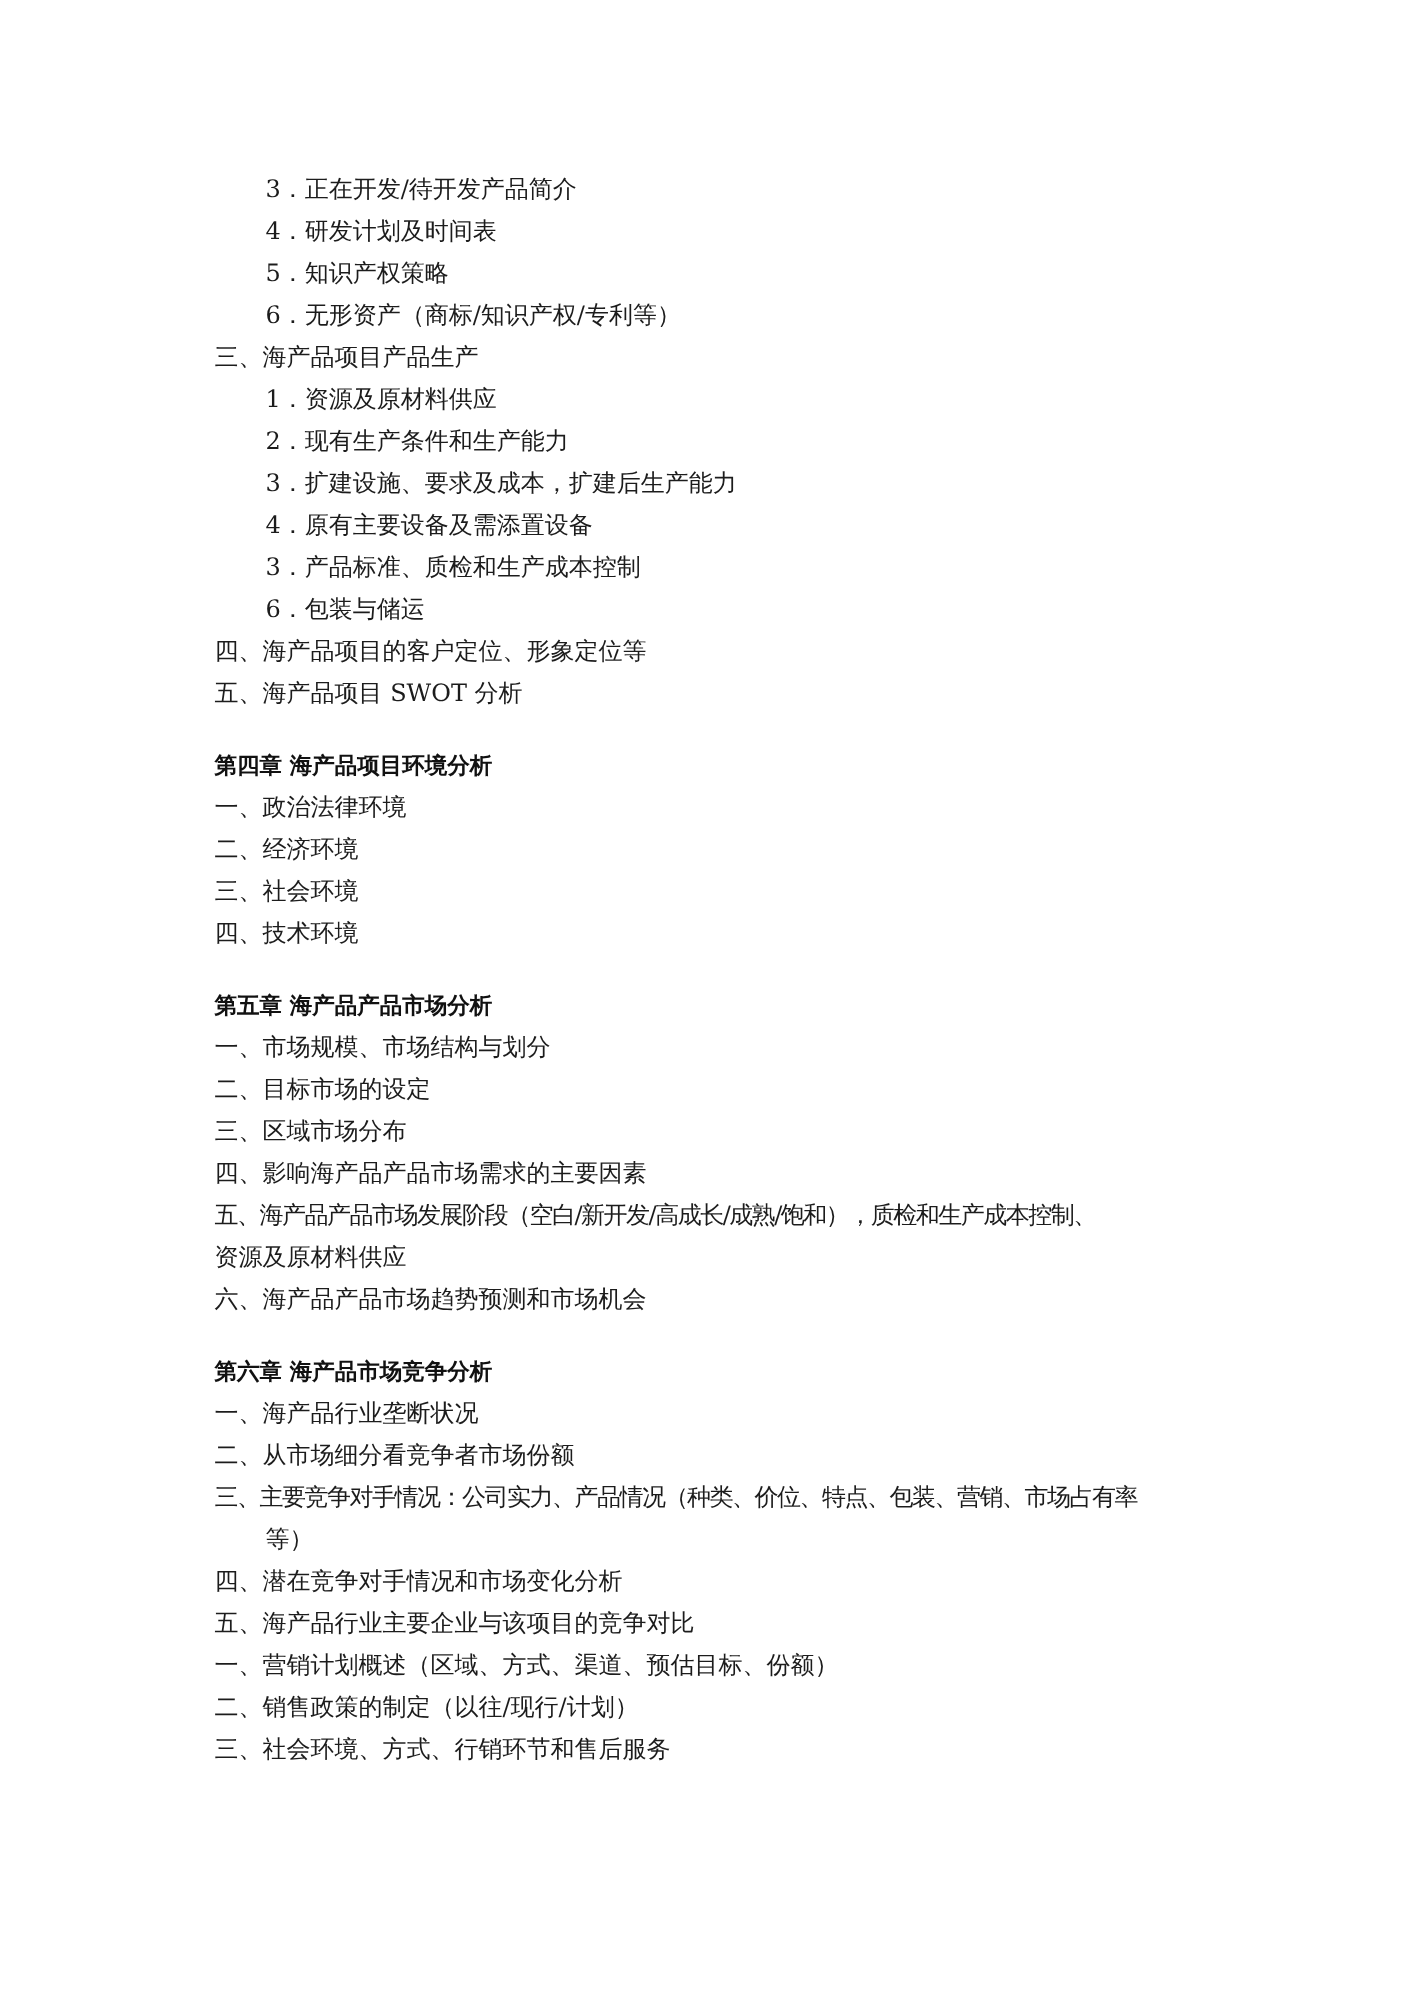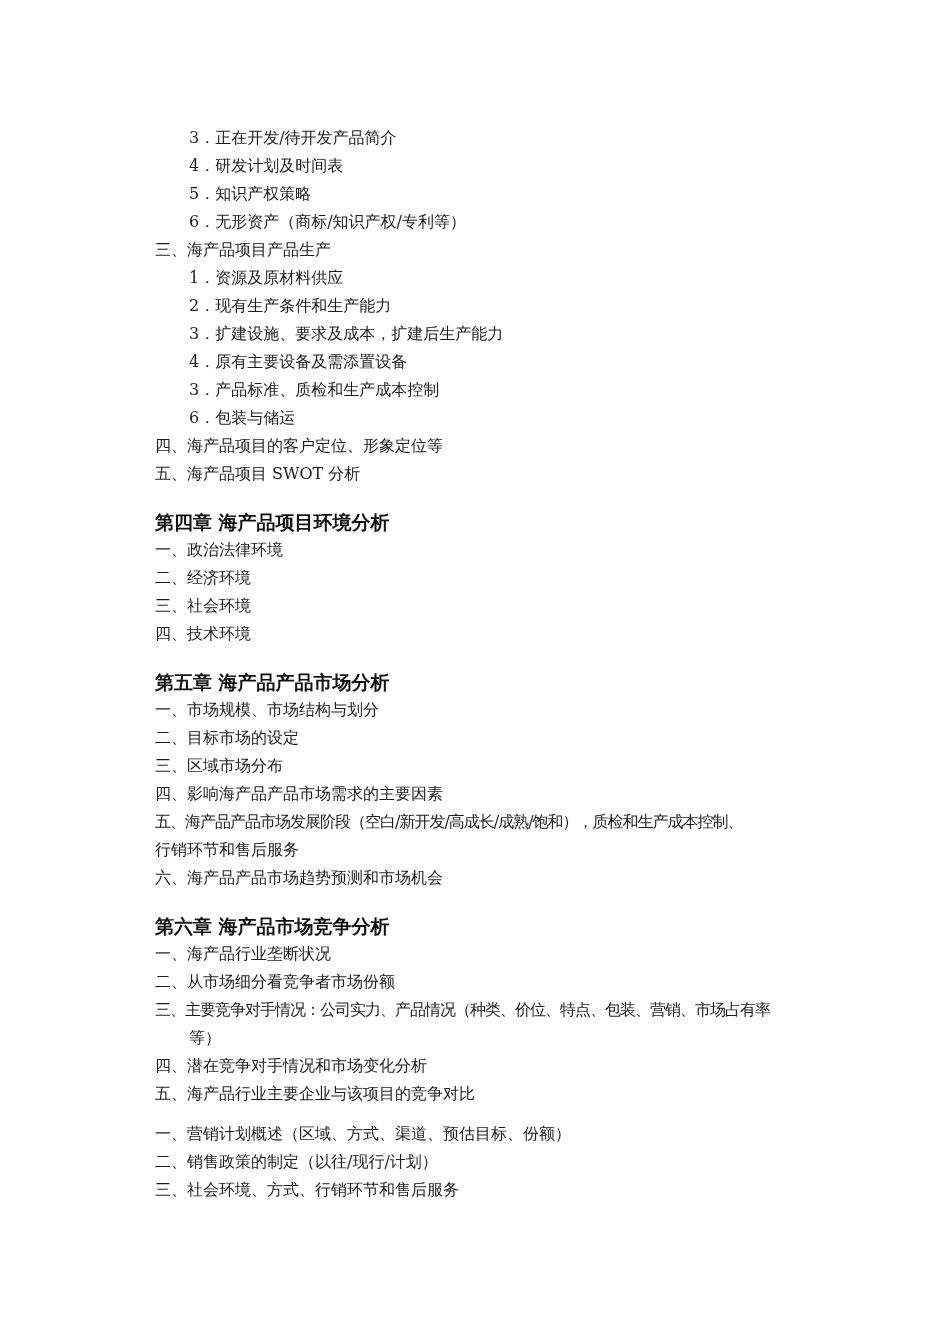--- a/index.html
+++ b/index.html
@@ -15,25 +15,25 @@
     overflow: hidden;
     color: #1c1c1c;
     font-family: "DejaVu Serif", "Liberation Serif", serif;
   }
   .content {
     position: absolute;
     left: 143px;
     top: 112px;
     width: 710px;
   }
-  .section { margin: 12px; }
+  .section { margin: 0; }
   .heading {
     font-family: "DejaVu Sans", "Liberation Sans", sans-serif;
     font-weight: 700;
-    font-size: 19px;
+    font-size: 15px;
     line-height: 28px;
     margin-top: 20px;
     white-space: nowrap;
     color: #111111;
   }
   .line {
     font-size: 16px;
     line-height: 28px;
     white-space: nowrap;
   }
@@ -68,21 +68,21 @@
         <div class="line level-0">三、社会环境</div>
         <div class="line level-0">四、技术环境</div>
       </section>
       <section class="section">
         <div class="heading">第五章 海产品产品市场分析</div>
         <div class="line level-0">一、市场规模、市场结构与划分</div>
         <div class="line level-0">二、目标市场的设定</div>
         <div class="line level-0">三、区域市场分布</div>
         <div class="line level-0">四、影响海产品产品市场需求的主要因素</div>
         <div class="line level-0 tight">五、海产品产品市场发展阶段（空白/新开发/高成长/成熟/饱和），质检和生产成本控制、</div>
-        <div class="line level-0">行销环节和售后服务</div>
+        <div class="line level-0">资源及原材料供应</div>
         <div class="line level-0">六、海产品产品市场趋势预测和市场机会</div>
       </section>
       <section class="section">
         <div class="heading">第六章 海产品市场竞争分析</div>
         <div class="line level-0">一、海产品行业垄断状况</div>
         <div class="line level-0">二、从市场细分看竞争者市场份额</div>
         <div class="line level-0 tight">三、主要竞争对手情况：公司实力、产品情况（种类、价位、特点、包装、营销、市场占有率</div>
         <div class="line level-1">等）</div>
         <div class="line level-0">四、潜在竞争对手情况和市场变化分析</div>
         <div class="line level-0">五、海产品行业主要企业与该项目的竞争对比</div>

